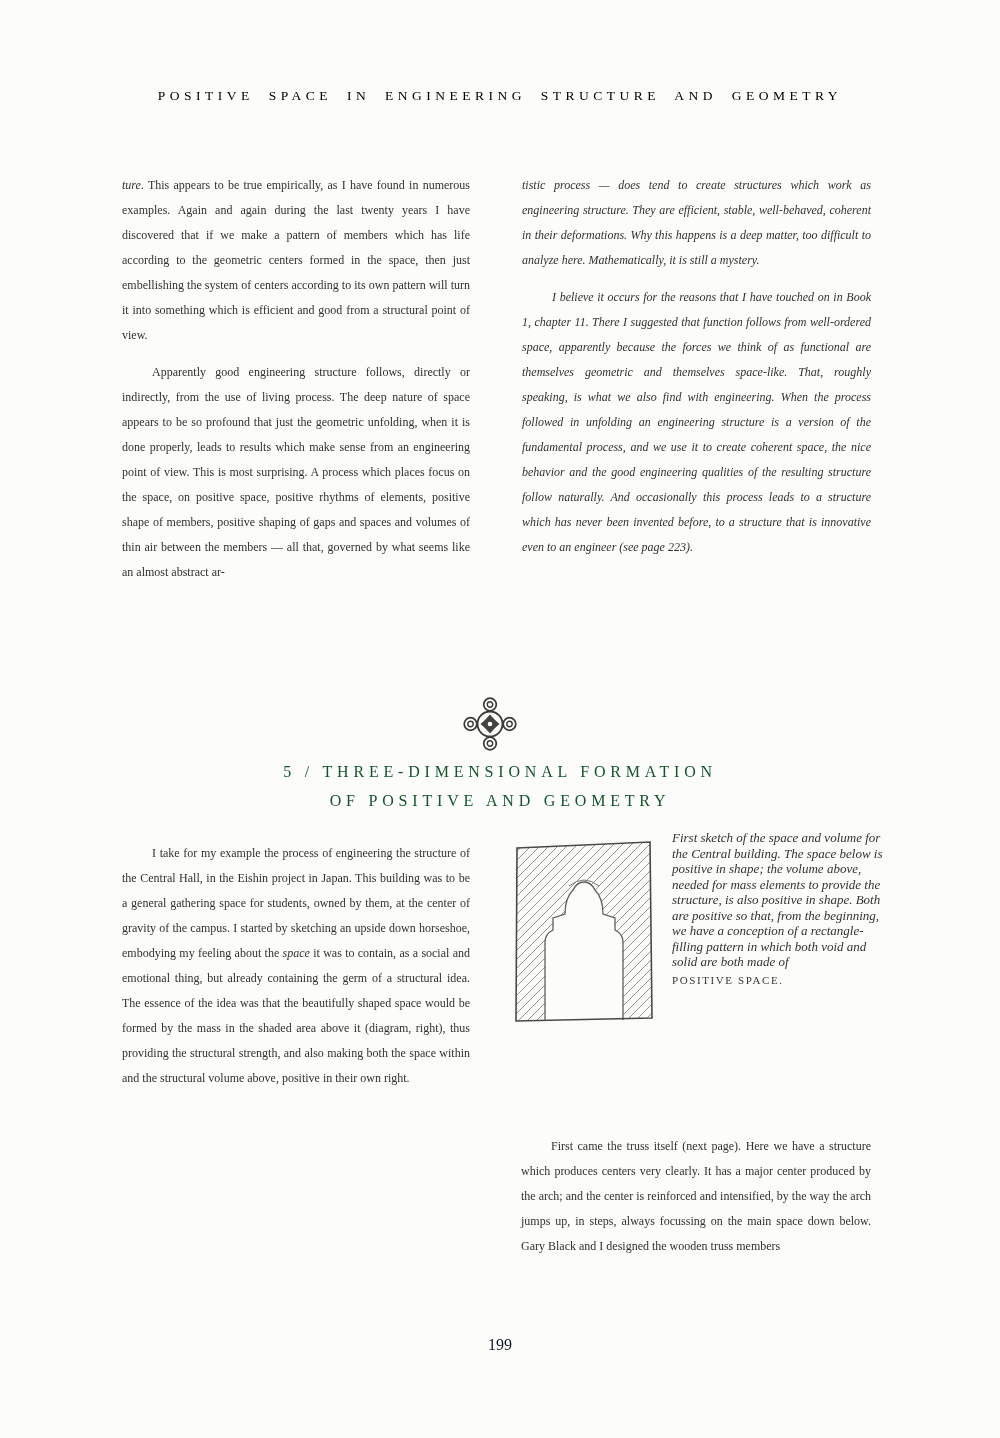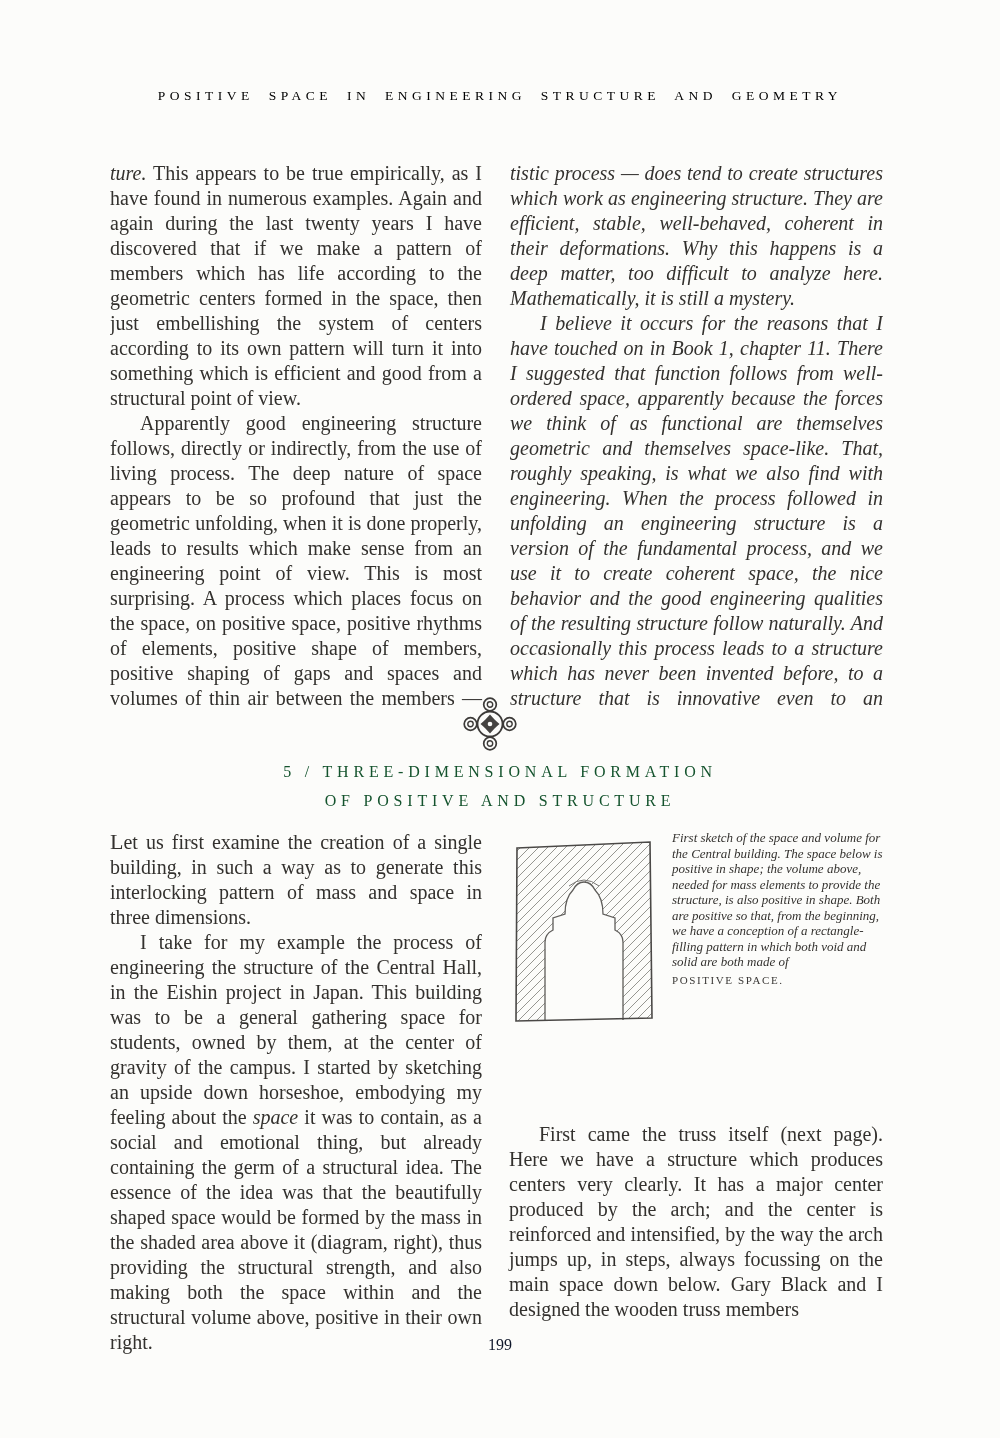--- a/index.html
+++ b/index.html
@@ -14,21 +14,21 @@
     position:absolute; top:88px; left:0; width:1000px;
     text-align:center; font-size:13.5px;
     letter-spacing:4.5px; word-spacing:7px; color:#000000;
   }
   .top-cols {
     position:absolute; top:161px; left:110px; width:773px;
     display:flex; gap:28px; max-height:545px; overflow:hidden;
   }
   .col-left  { width:372px; }
   .col-right { width:373px;font-style:italic; }
-  .para { margin:0; font-size:20px; line-height:25px; text-align:justify; }
+  .para { margin:12px; font-size:12px; line-height:25px; text-align:justify; }
   .indent { text-indent:30px; }
   .italic { font-style:italic; }
   .ornament { position:absolute; top:696px; left:462px; width:56px; height:56px; }
   .section-heading {
     position:absolute; top:757px; left:0; width:1000px;
     text-align:center; font-size:16px; letter-spacing:4.8px;
     line-height:29px; color:#14532d;
   }
   .bottom-left-col { position:absolute; top:829px; left:110px; width:372px; }
   .lead-initial::first-letter { font-size:22px; }
@@ -78,25 +78,24 @@
       <circle cx="0" cy="19.5" r="6.3" stroke-width="1.7"></circle>
       <circle cx="0" cy="19.5" r="2.7" stroke-width="1.4"></circle>
       <circle cx="-19.5" cy="0" r="6.3" stroke-width="1.7"></circle>
       <circle cx="-19.5" cy="0" r="2.7" stroke-width="1.4"></circle>
     </g>
   </svg>
 </div>
 
 <div class="section-heading">
   <div>5 / THREE-DIMENSIONAL FORMATION</div>
-  <div>OF POSITIVE AND STRUCTURE</div>
+  <div>OF POSITIVE AND GEOMETRY</div>
 </div>
 
 <div class="bottom-left-col">
-  <p class="para lead-initial">Let us first examine the creation of a single building, in such a way as to generate this interlocking pattern of mass and space in three dimensions.</p>
   <p class="para indent"><span>I take for my example the process of engineering the structure of the Central Hall, in the Eishin project in Japan. This building was to be a general gathering space for students, owned by them, at the center of gravity of the campus. I started by sketching an upside down horseshoe, embodying my feeling about the </span><span class="italic">space</span><span> it was to contain, as a social and emotional thing, but already containing the germ of a structural idea. The essence of the idea was that the beautifully shaped space would be formed by the mass in the shaded area above it (diagram, right), thus providing the structural strength, and also making both the space within and the structural volume above, positive in their own right.</span></p>
 </div>
 
 <div class="figure-row">
   <div class="sketch">
     <svg width="150" height="198" viewBox="0 0 150 198" aria-hidden="true">
       <defs>
         <pattern id="hatch" width="9" height="9" patternUnits="userSpaceOnUse">
           <line x1="0" y1="9" x2="9" y2="0" stroke="#8a8a86" stroke-width="0.9"></line>
         </pattern>

